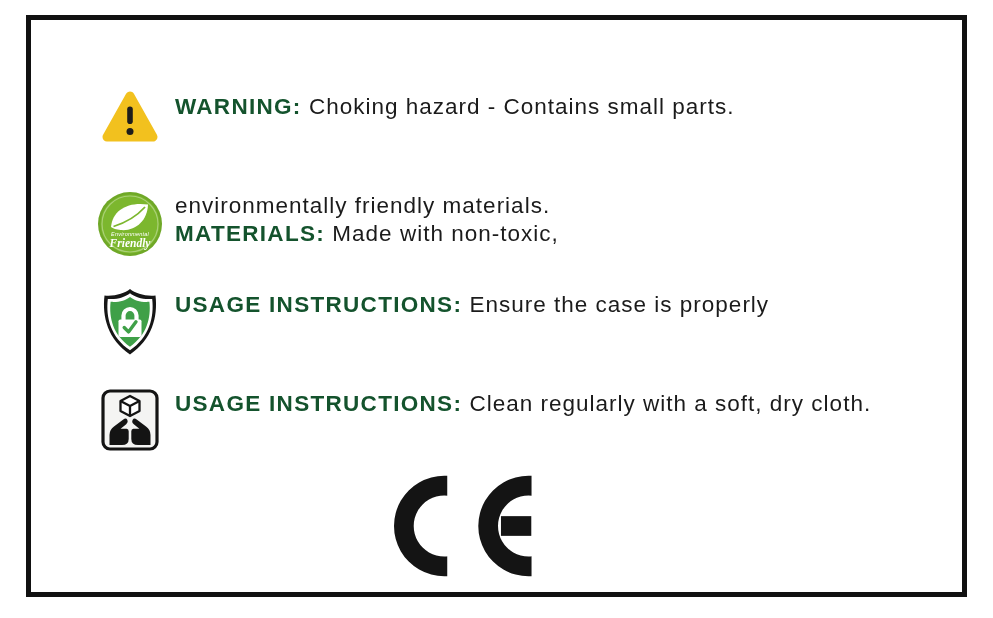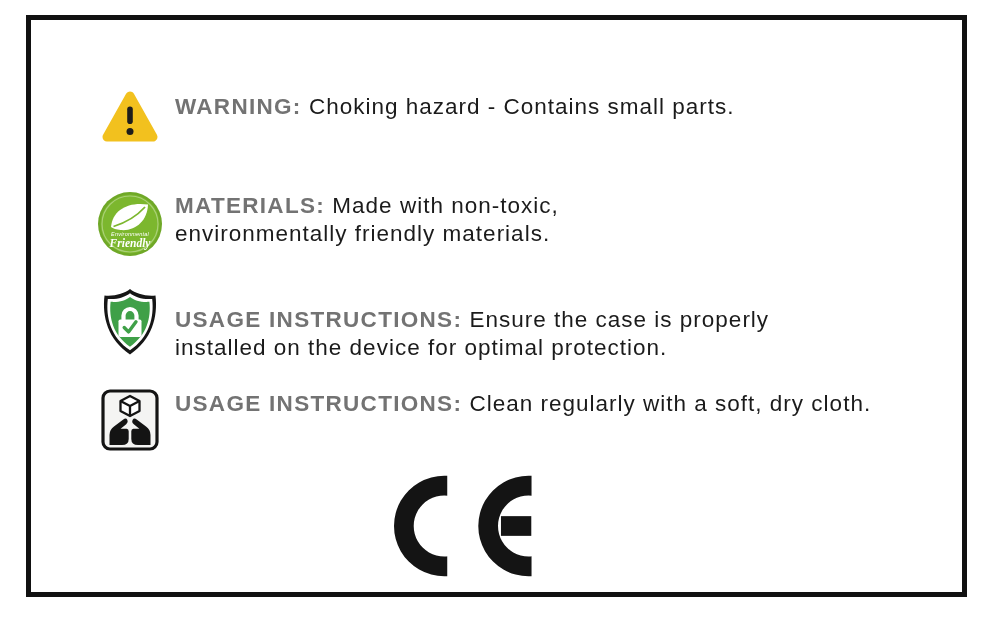--- a/index.html
+++ b/index.html
@@ -11,21 +11,21 @@
     position:absolute;left:26px;top:15px;width:931px;height:572px;
     border:5px solid #111111;background:#ffffff;
   }
   .row{position:absolute;}
   .row-icon{position:absolute;font-style:italic;}
   .row-text{
     position:absolute;left:175px;
     font-size:22.5px;line-height:28px;letter-spacing:1px;color:#1b1b1b;
     white-space:nowrap;
   }
-  .row-text .hd{font-weight:bold;letter-spacing:1.3px;color:#737373;}
+  .row-text .hd{font-weight:bold;letter-spacing:1.3px;color:#14532d;}
   .ce-wrap{position:absolute;left:394px;top:474px;width:140px;height:104px;}
   svg{display:block;}
   .eco-env{font-family:"Liberation Sans",sans-serif;font-size:5.5px;fill:#ffffff;letter-spacing:.2px;}
   .eco-friendly{font-family:"Liberation Serif",serif;font-size:11.5px;font-weight:bold;fill:#ffffff;}
 </style>
 </head>
 <body>
 
 <div class="frame"></div>
 
@@ -48,43 +48,42 @@
       <circle cx="32" cy="32" r="32" fill="#6FA827"></circle>
       <circle cx="32" cy="32" r="29.5" fill="#7CB72E"></circle>
       <circle cx="32" cy="32" r="28" fill="none" stroke="rgba(255,255,255,0.35)" stroke-width="1.2"></circle>
       <path d="M13 35 C14.5 18 30 9.5 50 12.5 C49.5 29 37 39.5 22.5 38 C18.5 37.5 14.8 36.5 13 35 Z" fill="#ffffff"></path>
       <path d="M15.5 34.5 C25 31.5 38 25 47 15" fill="none" stroke="#7CB72E" stroke-width="1.8"></path>
       <text x="32" y="43.5" text-anchor="middle" class="eco-env">Environmental</text>
       <text x="32" y="54.5" text-anchor="middle" class="eco-friendly">Friendly</text>
     </svg>
   </div>
   <div class="row-text" style="top:192px;">
+    <div>environmentally friendly materials.</div>
     <div><span class="hd">MATERIALS:</span> <span>Made with non-toxic,</span></div>
-    <div>environmentally friendly materials.</div>
   </div>
 </div>
 
 <div class="row">
   <div class="row-icon" style="left:99px;top:287px;">
     <svg width="62" height="70" viewBox="0 0 62 70" aria-hidden="true">
       <path d="M31 2 C36.5 6.5 46.5 9.5 56.5 8.5 C59 30 53 52.5 31 67.5 C9 52.5 3 30 5.5 8.5 C15.5 9.5 25.5 6.5 31 2 Z" fill="#161616"></path>
       <g transform="translate(31 35) scale(0.87) translate(-31 -35)">
         <path d="M31 2 C36.5 6.5 46.5 9.5 56.5 8.5 C59 30 53 52.5 31 67.5 C9 52.5 3 30 5.5 8.5 C15.5 9.5 25.5 6.5 31 2 Z" fill="#ffffff"></path>
       </g>
       <g transform="translate(31 35) scale(0.76) translate(-31 -35)">
         <path d="M31 2 C36.5 6.5 46.5 9.5 56.5 8.5 C59 30 53 52.5 31 67.5 C9 52.5 3 30 5.5 8.5 C15.5 9.5 25.5 6.5 31 2 Z" fill="#3FA048"></path>
       </g>
       <path d="M24.5 33.5 v-5 a6.5 6.5 0 0 1 13 0 v5" fill="none" stroke="#ffffff" stroke-width="4.2"></path>
       <rect x="19.5" y="32.5" width="23" height="17.5" rx="1.8" fill="#ffffff"></rect>
       <path d="M25.2 40.5 l4.3 4.4 L37 34.8" fill="none" stroke="#3FA048" stroke-width="3.4" stroke-linecap="round" stroke-linejoin="round"></path>
     </svg>
   </div>
-  <div class="row-text" style="top:291px;margin-top:15px;">
+  <div class="row-text" style="top:291px;">
     <div><span class="hd">USAGE INSTRUCTIONS:</span> <span>Ensure the case is properly</span></div>
-    <div>installed on the device for optimal protection.</div>
   </div>
 </div>
 
 <div class="row">
   <div class="row-icon" style="left:101px;top:389px;">
     <svg width="58" height="62" viewBox="0 0 58 62" aria-hidden="true">
       <rect x="2" y="2" width="54" height="58" rx="7" fill="#F4F4F3" stroke="#141414" stroke-width="3.2"></rect>
       <polygon points="29,7 38.5,12 38.5,22 29,27 19.5,22 19.5,12" fill="#ffffff" stroke="#141414" stroke-width="2.3" stroke-linejoin="round"></polygon>
       <path d="M19.5 12 L29 17 L38.5 12 M29 17 V27" fill="none" stroke="#141414" stroke-width="2.3" stroke-linejoin="round"></path>
       <path d="M8.5 56 L8.5 46 Q8.5 40.5 13 37.5 L22.3 30.5 Q25 28.5 26.4 31 Q27.6 33.3 25.2 35.3 L19.6 39.7 L25.6 39.7 Q27.7 39.7 27.7 42.2 L27.7 50 Q27.7 56 21 56 Z" fill="#141414"></path>

